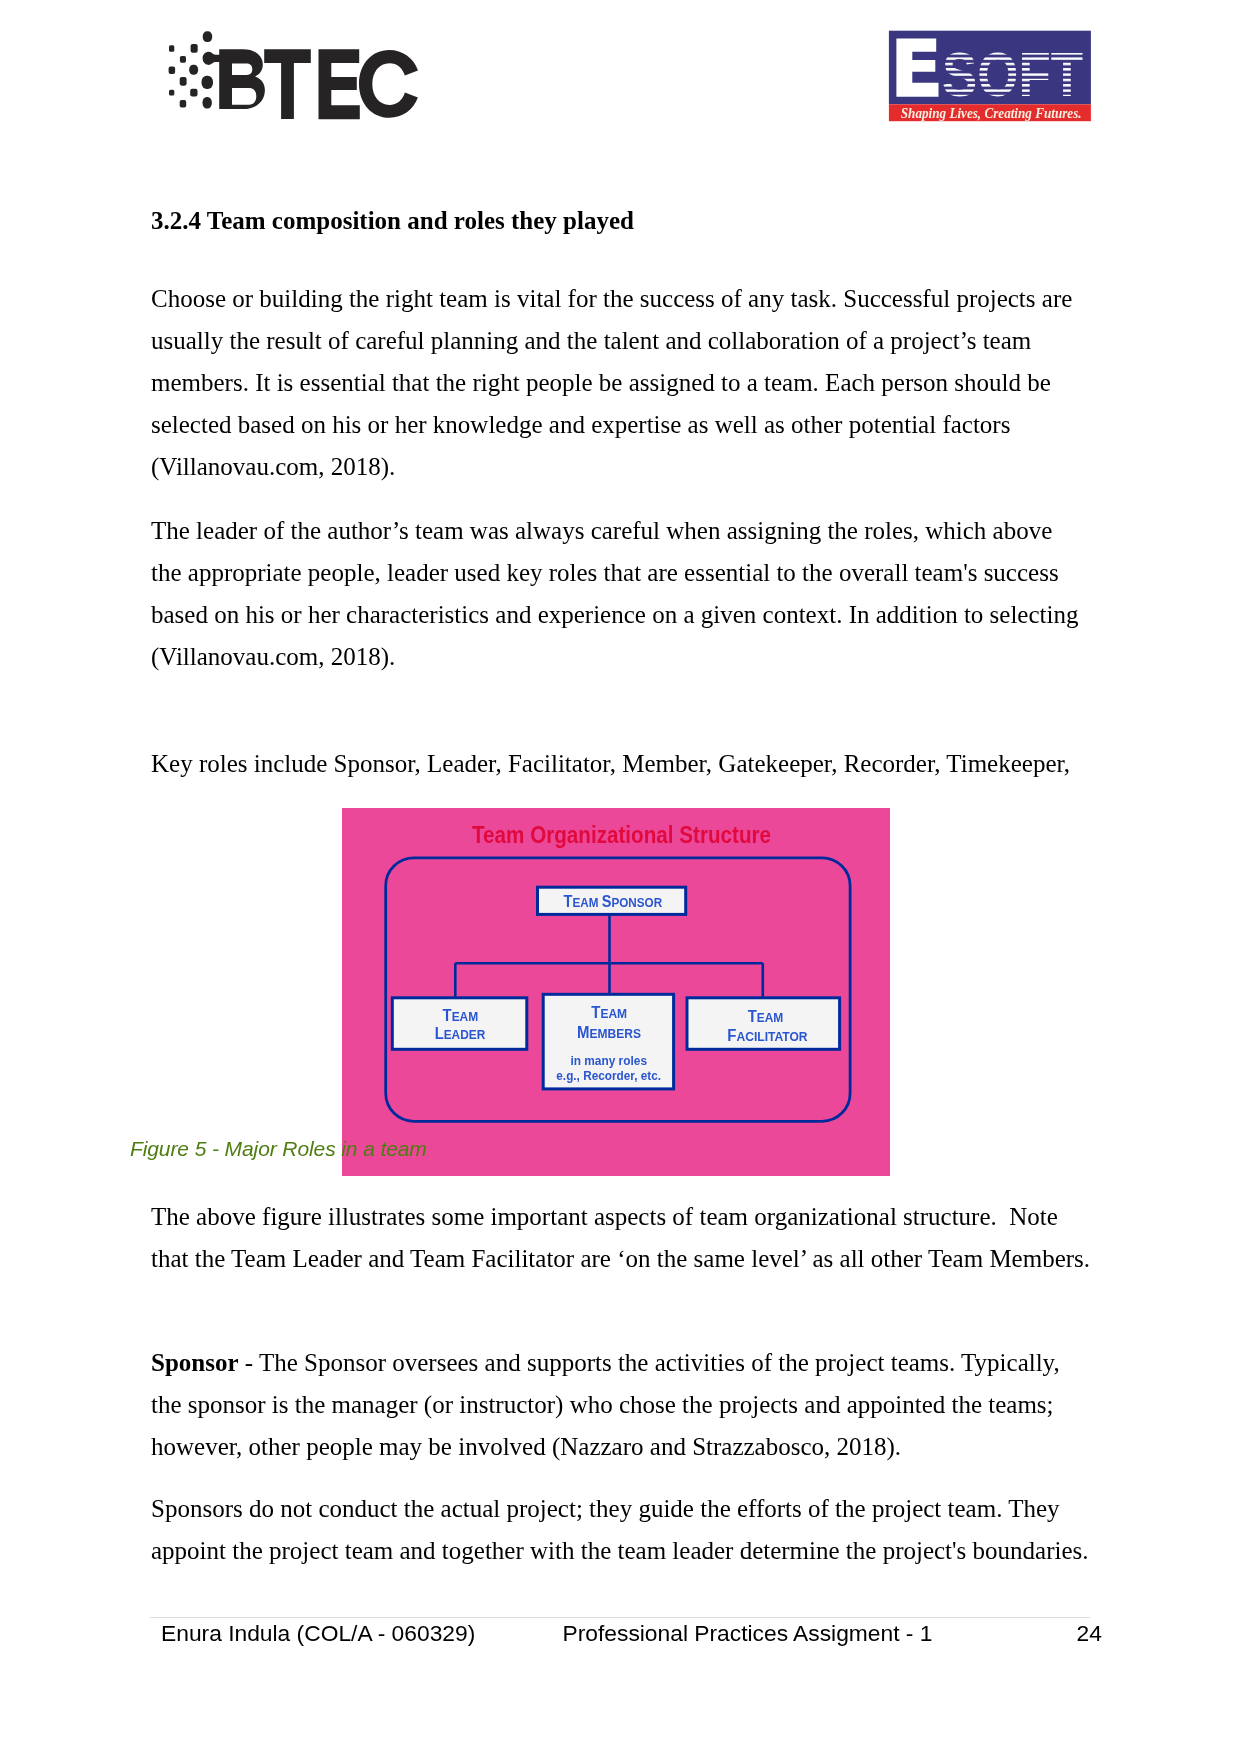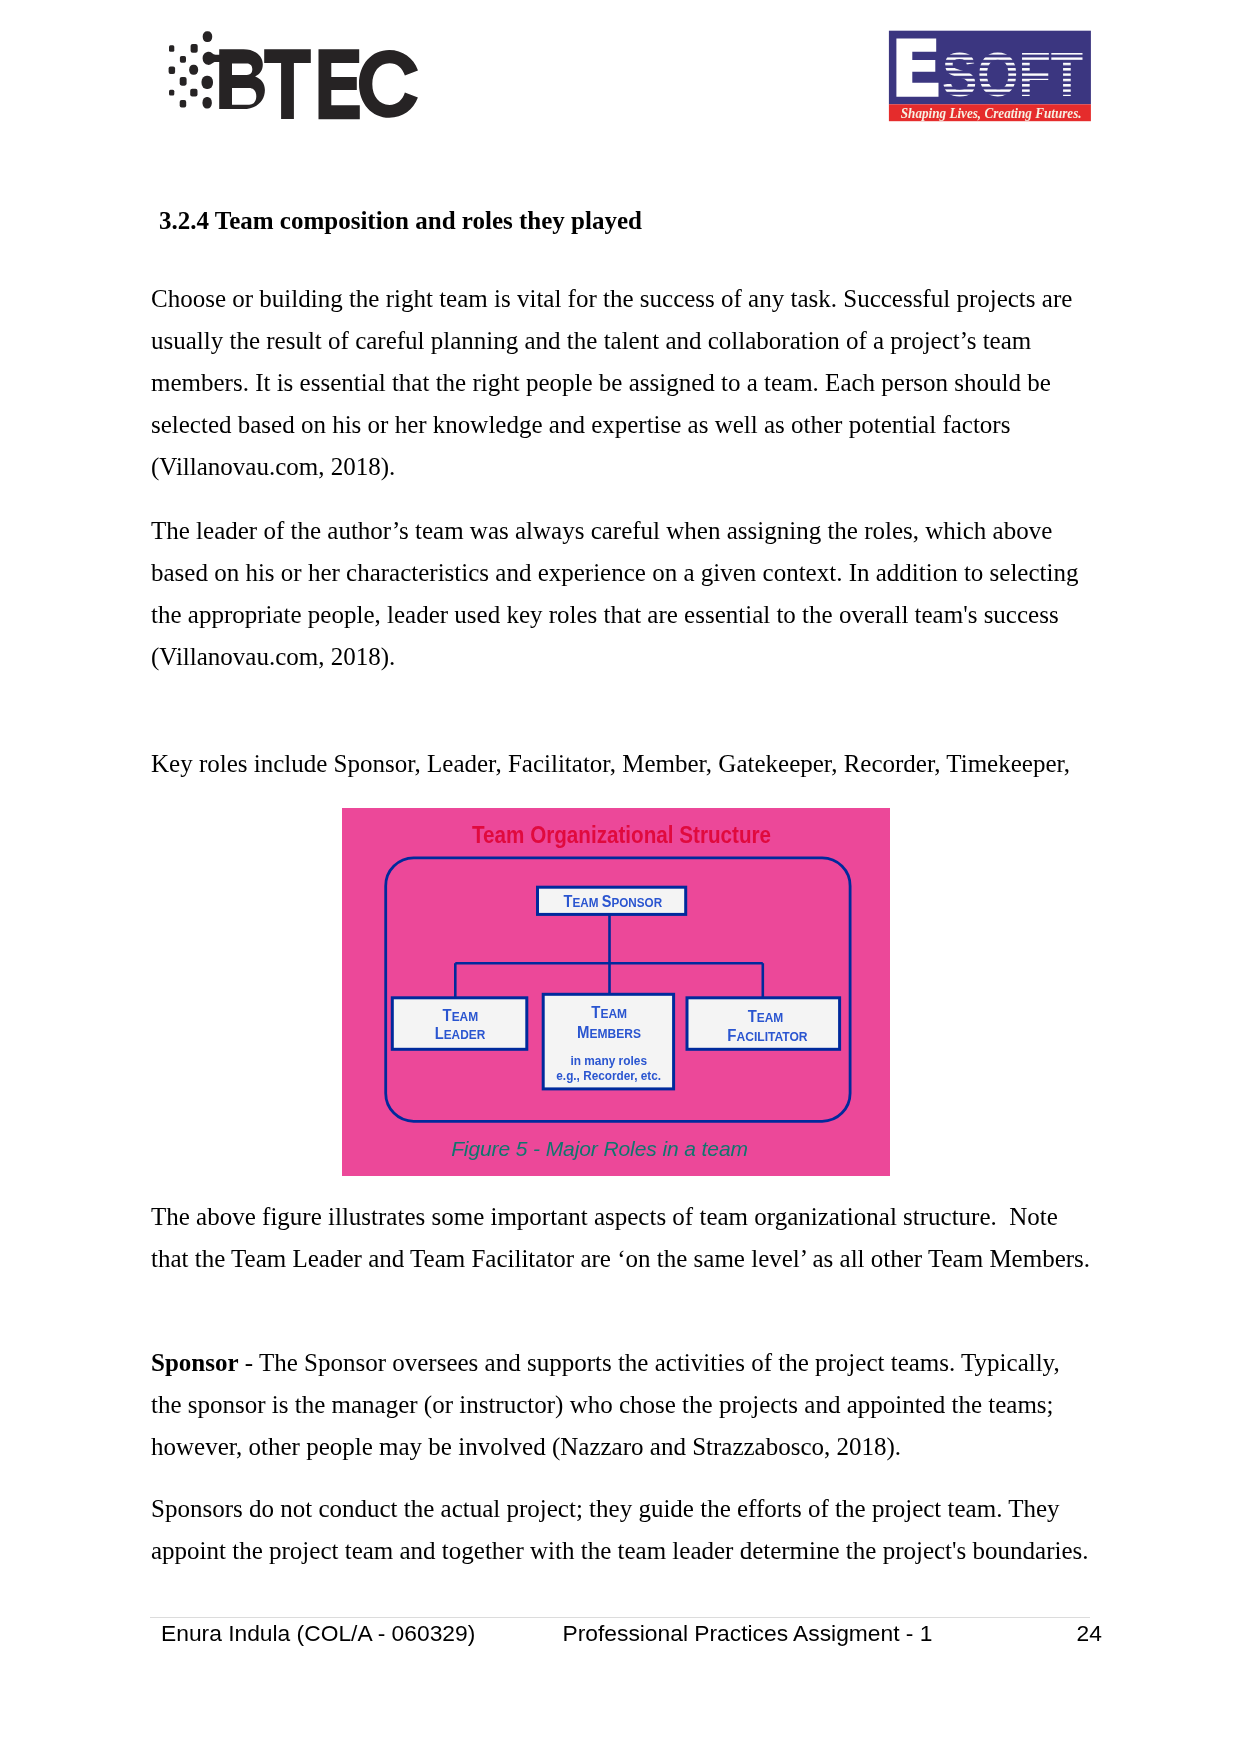--- a/index.html
+++ b/index.html
@@ -8,32 +8,32 @@
        -webkit-font-smoothing:antialiased;}
   .page{position:absolute;left:0;top:0;width:1240px;height:1364px;background:#ffffff;
         will-change:transform;}
 
   
   #btec-logo{position:absolute;left:163px;top:18px;}
   #esoft-logo{position:absolute;left:885px;top:28px;}
 
   
   .doc{position:absolute;left:151px;top:0;width:939px;}
-  .sec-head{position:absolute;left:8px;top:200px;width:939px;
+  .sec-head{position:absolute;left:0;top:200px;width:939px;
             font:bold 25px/42px "Liberation Serif",serif;white-space:nowrap;}
   p.para{position:absolute;left:0;width:944px;margin:0;
          font:25px/42px "Liberation Serif",serif;}
   p.para b{font-weight:bold;}
   span.ln{display:block;white-space:pre;}
 
   
   #figure-wrap{position:absolute;left:342px;top:808px;width:548px;height:368px;
                background:#ec4899;overflow:hidden;}
-  #fig-caption{position:absolute;left:130px;top:1136px;width:939px;text-align:center;
-               font:italic 21px/26px "Liberation Sans",sans-serif;color:#0f766e;
+  #fig-caption{position:absolute;left:130px;top:1136px;width:939px;
+               font:italic 21px/26px "Liberation Sans",sans-serif;color:#4d7c0f;
                letter-spacing:-0.1px;}
 
   
   #footer-rule{position:absolute;left:150px;top:1617px;width:940px;height:1px;
                background:#dcdcdc;}
   #footer{position:absolute;left:149px;top:1619px;width:944px;height:28px;
           font:22.8px/28px "Liberation Sans",sans-serif;color:#000;white-space:nowrap;margin-left:12px;}
   #footer .f-left{position:absolute;left:0;top:0;}
   #footer .f-mid{position:absolute;left:401.5px;top:0;}
   #footer .f-right{position:absolute;left:915.5px;top:0;}
@@ -86,22 +86,22 @@
 
     <p class="para" style="top:278px">
       <span class="ln">Choose or building the right team is vital for the success of any task. Successful projects are</span>
       <span class="ln">usually the result of careful planning and the talent and collaboration of a project’s team</span>
       <span class="ln">members. It is essential that the right people be assigned to a team. Each person should be</span>
       <span class="ln">selected based on his or her knowledge and expertise as well as other potential factors</span>
       <span class="ln">(Villanovau.com, 2018).</span>
     </p>
     <p class="para" style="top:510px">
       <span class="ln">The leader of the author’s team was always careful when assigning the roles, which above</span>
+      <span class="ln">the appropriate people, leader used key roles that are essential to the overall team's success</span>
       <span class="ln">based on his or her characteristics and experience on a given context. In addition to selecting</span>
-      <span class="ln">the appropriate people, leader used key roles that are essential to the overall team's success</span>
       <span class="ln">(Villanovau.com, 2018).</span>
     </p>
     <p class="para" style="top:743px">
       <span class="ln">Key roles include Sponsor, Leader, Facilitator, Member, Gatekeeper, Recorder, Timekeeper,</span>
     </p>
     <p class="para" style="top:1196px">
       <span class="ln">The above figure illustrates some important aspects of team organizational structure.  Note</span>
       <span class="ln">that the Team Leader and Team Facilitator are ‘on the same level’ as all other Team Members.</span>
     </p>
     <p class="para" style="top:1342px">

